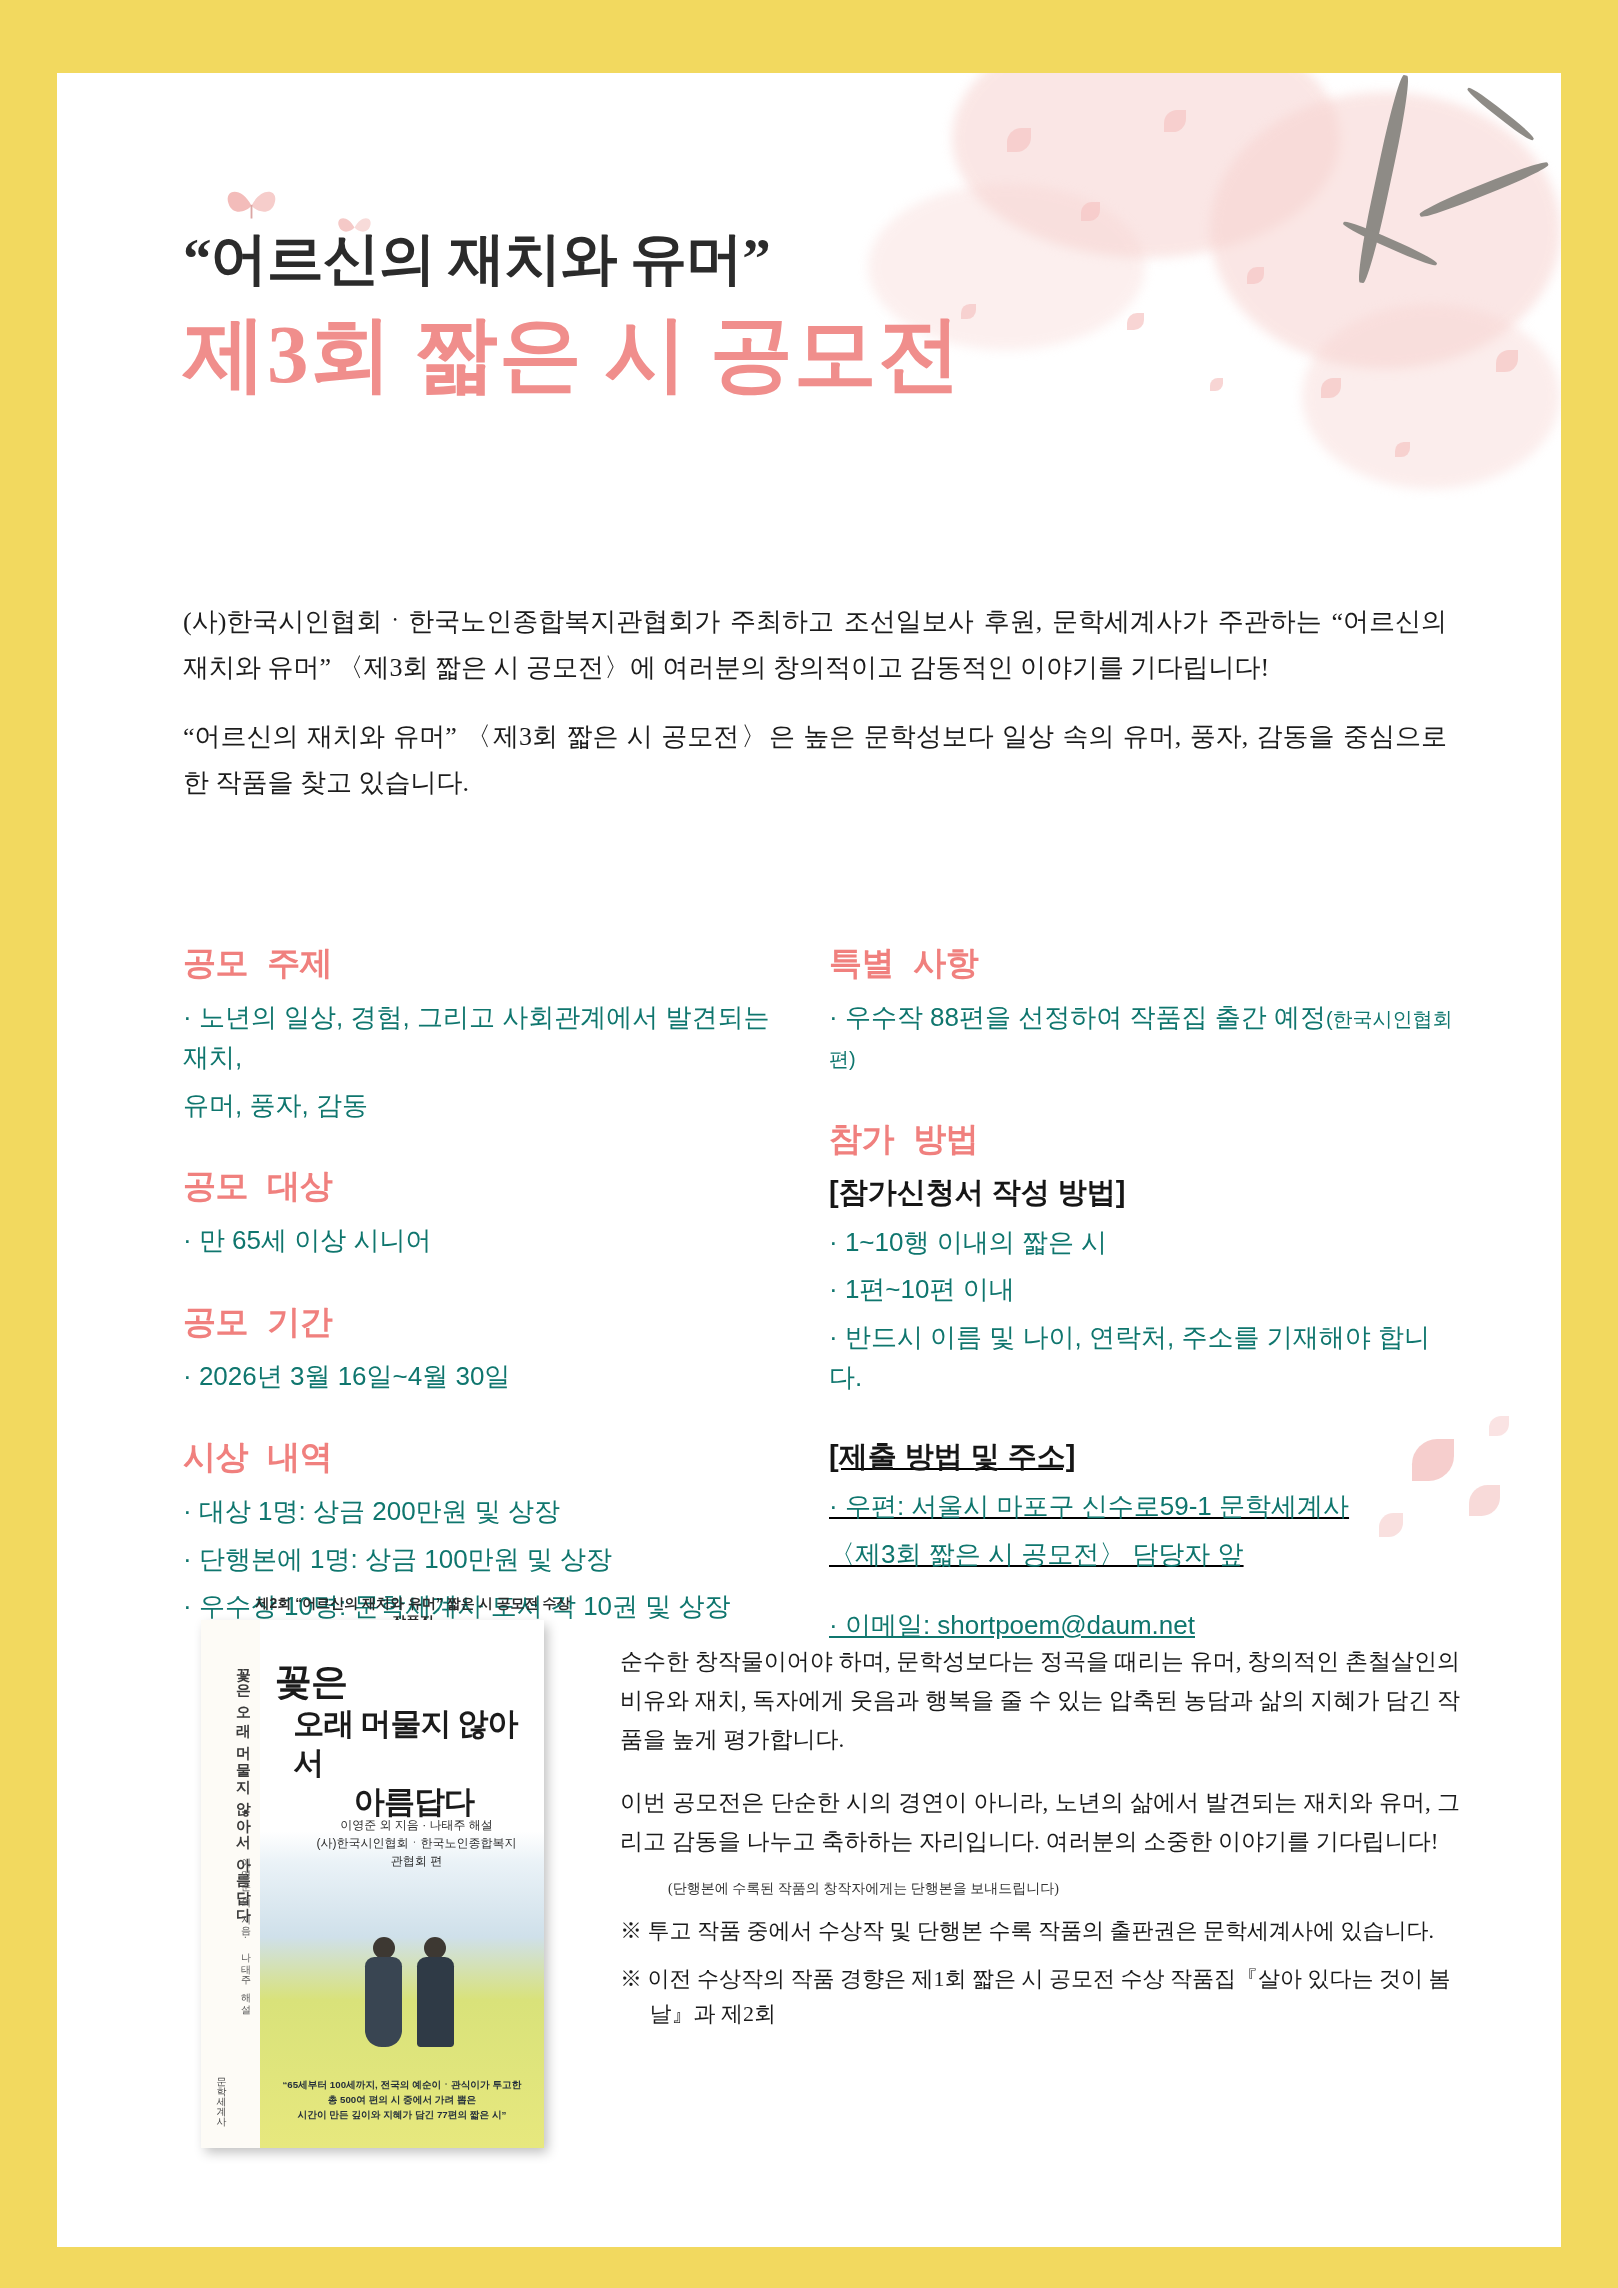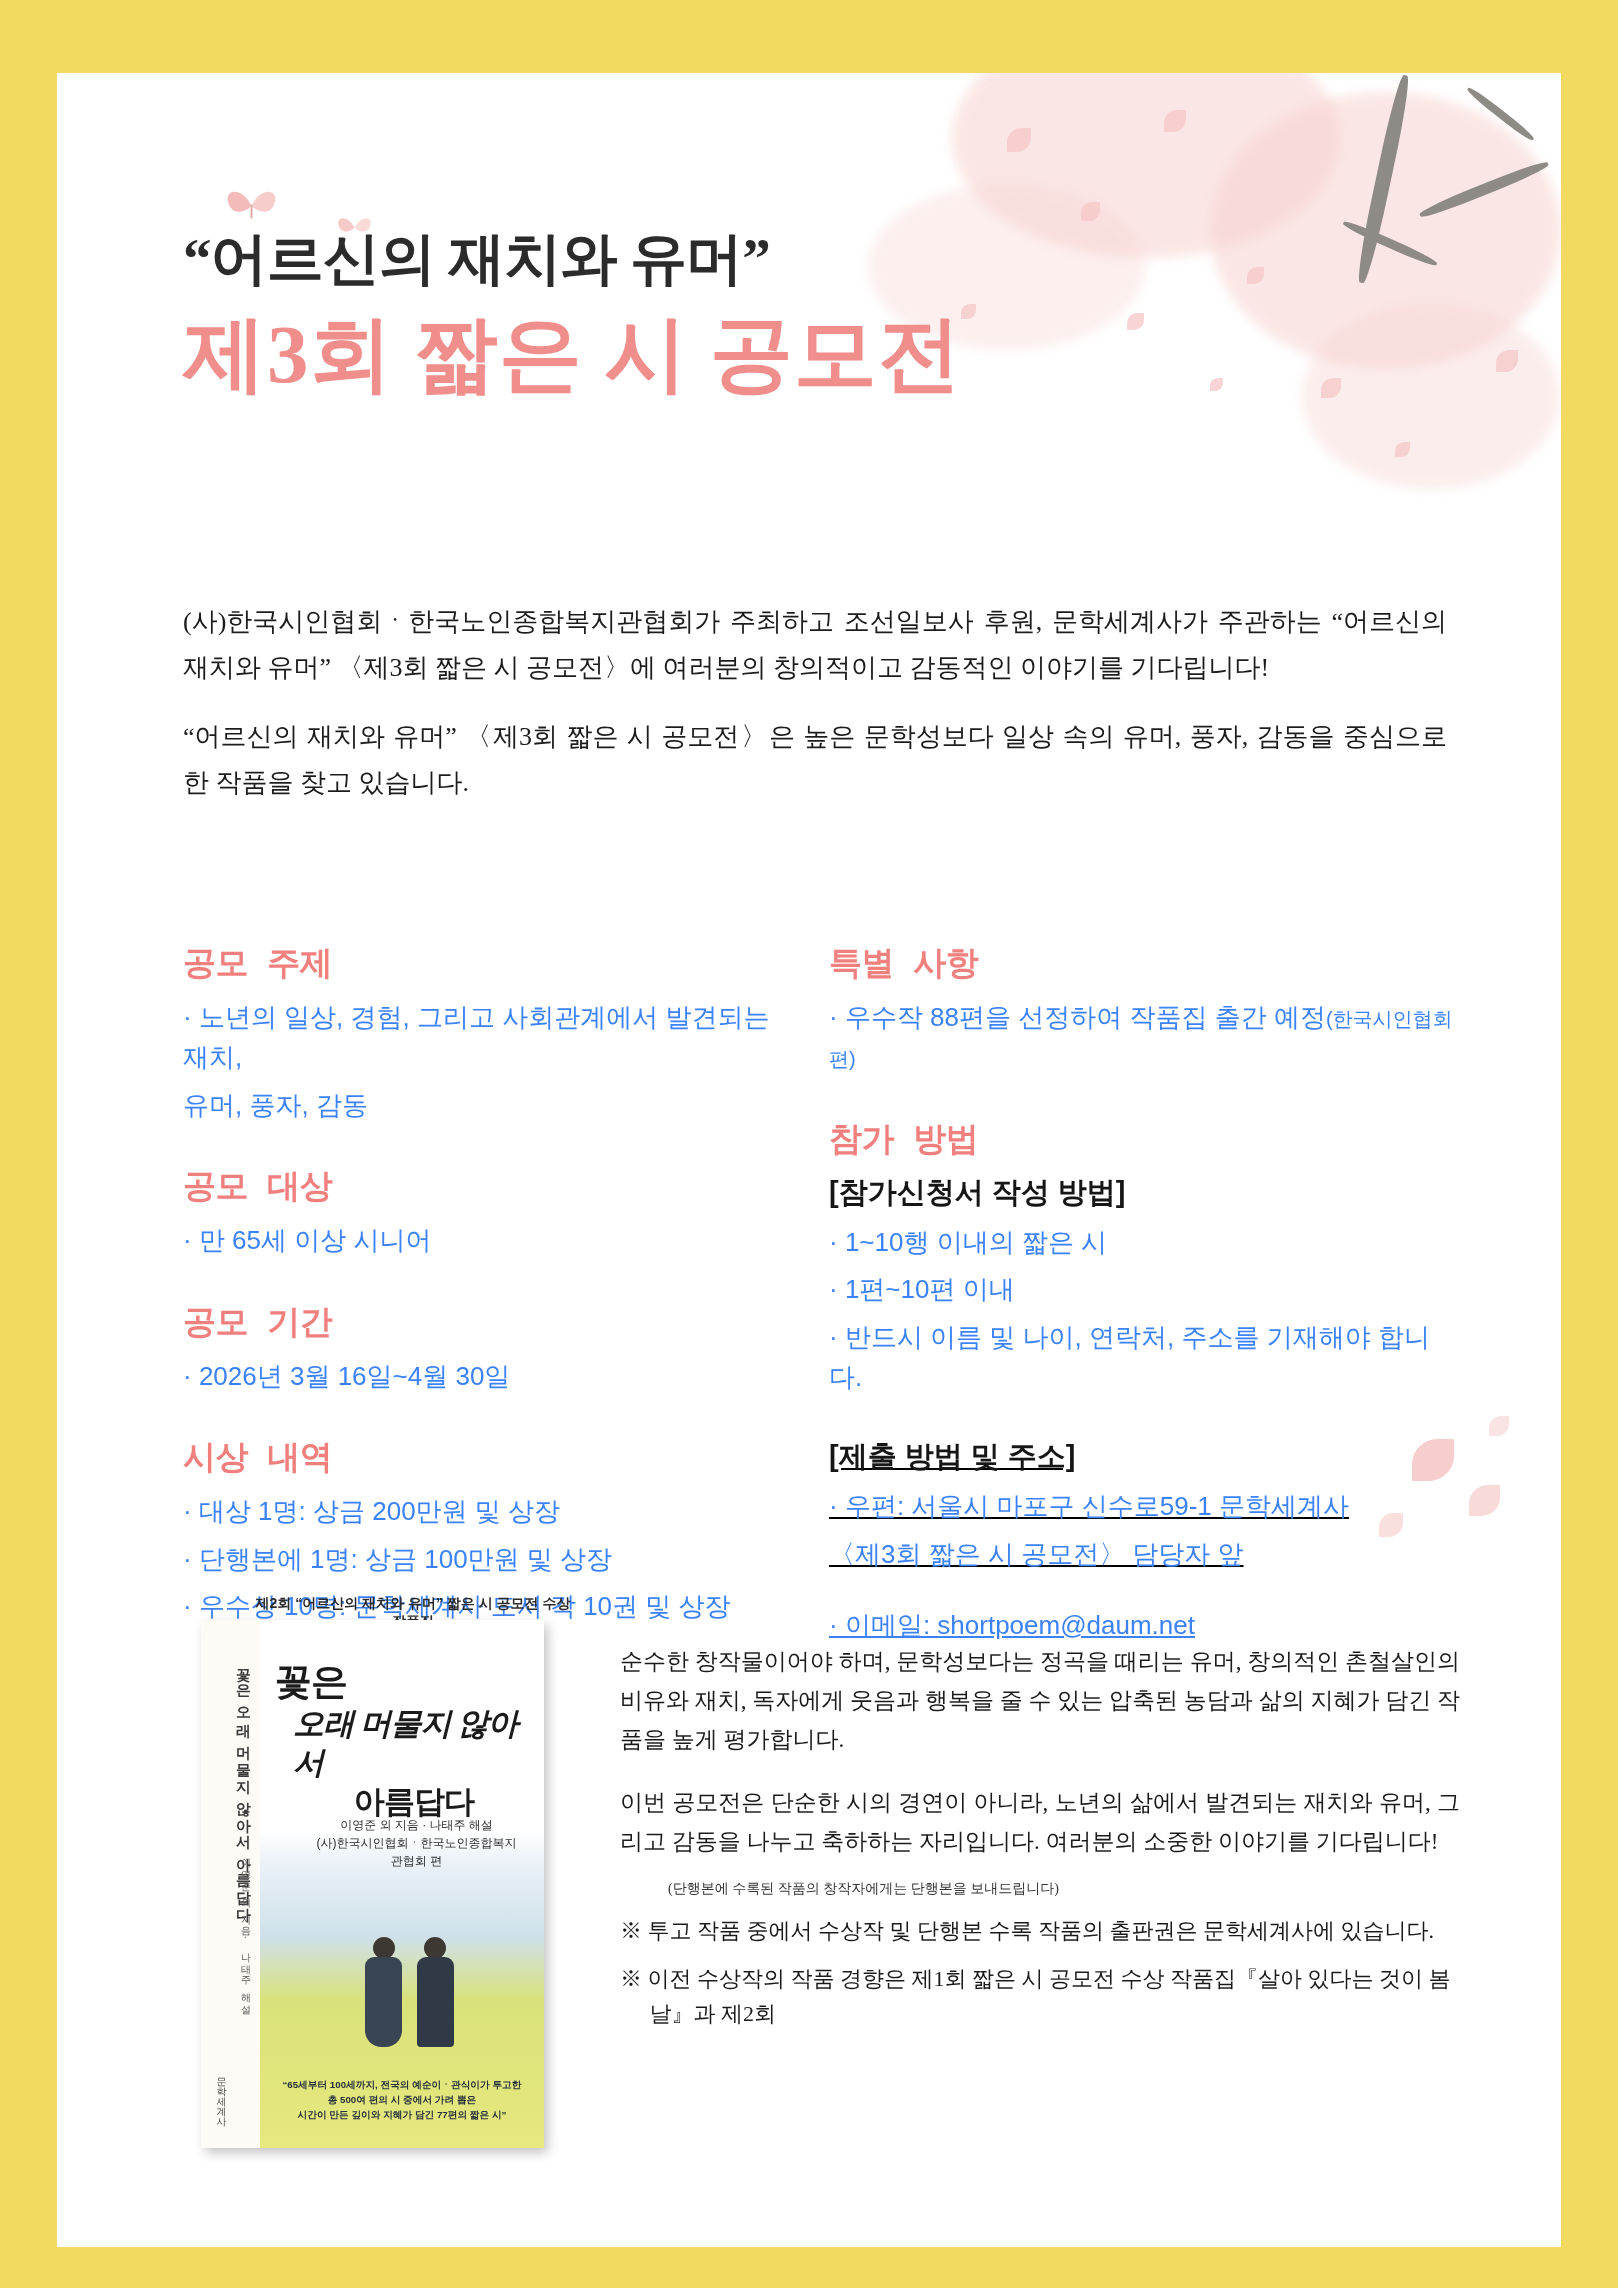--- a/index.html
+++ b/index.html
@@ -125,21 +125,21 @@
     font-family: Liberation Mono, monospace;
   }
   .sub-title {
     font-size: 29px;
     font-weight: bold;
     color: #161616;
     margin: 3.7px 0 9.2px 0;
   }
   .line {
     font-size: 26px;
-    color: #3b82f6;
+    color: #0f766e;
     line-height: 1.55;
     margin-bottom: 7.4px;
   }
   .line .small {
     font-size: 20px;
   }
   .gap-top { margin-top: 31px; text-decoration: underline; }
 
   
   .book-wrap {
@@ -213,21 +213,21 @@
     left: 14.8px;
     top: 39px;
     width: 249px;
     font-family: "Liberation Serif", serif;
     font-size: 37px;
     font-weight: bold;
     color: #1b1b1b;
     line-height: 1.25;
     letter-spacing: -0.9px;
   }
-  .book-title .l2 { margin-left: 18.5px; font-size: 31px; font-style: italic; }
+  .book-title .l2 { margin-left: 18.5px; font-size: 31px; }
   .book-title .l3 { margin-left: 79px; font-size: 31px; }
   .book-authors {
     position: absolute;
     left: 55px;
     top: 196px;
     width: 203px;
     text-align: center;
     font-size: 12px;
     color: #2a2a2a;
     line-height: 1.5;

